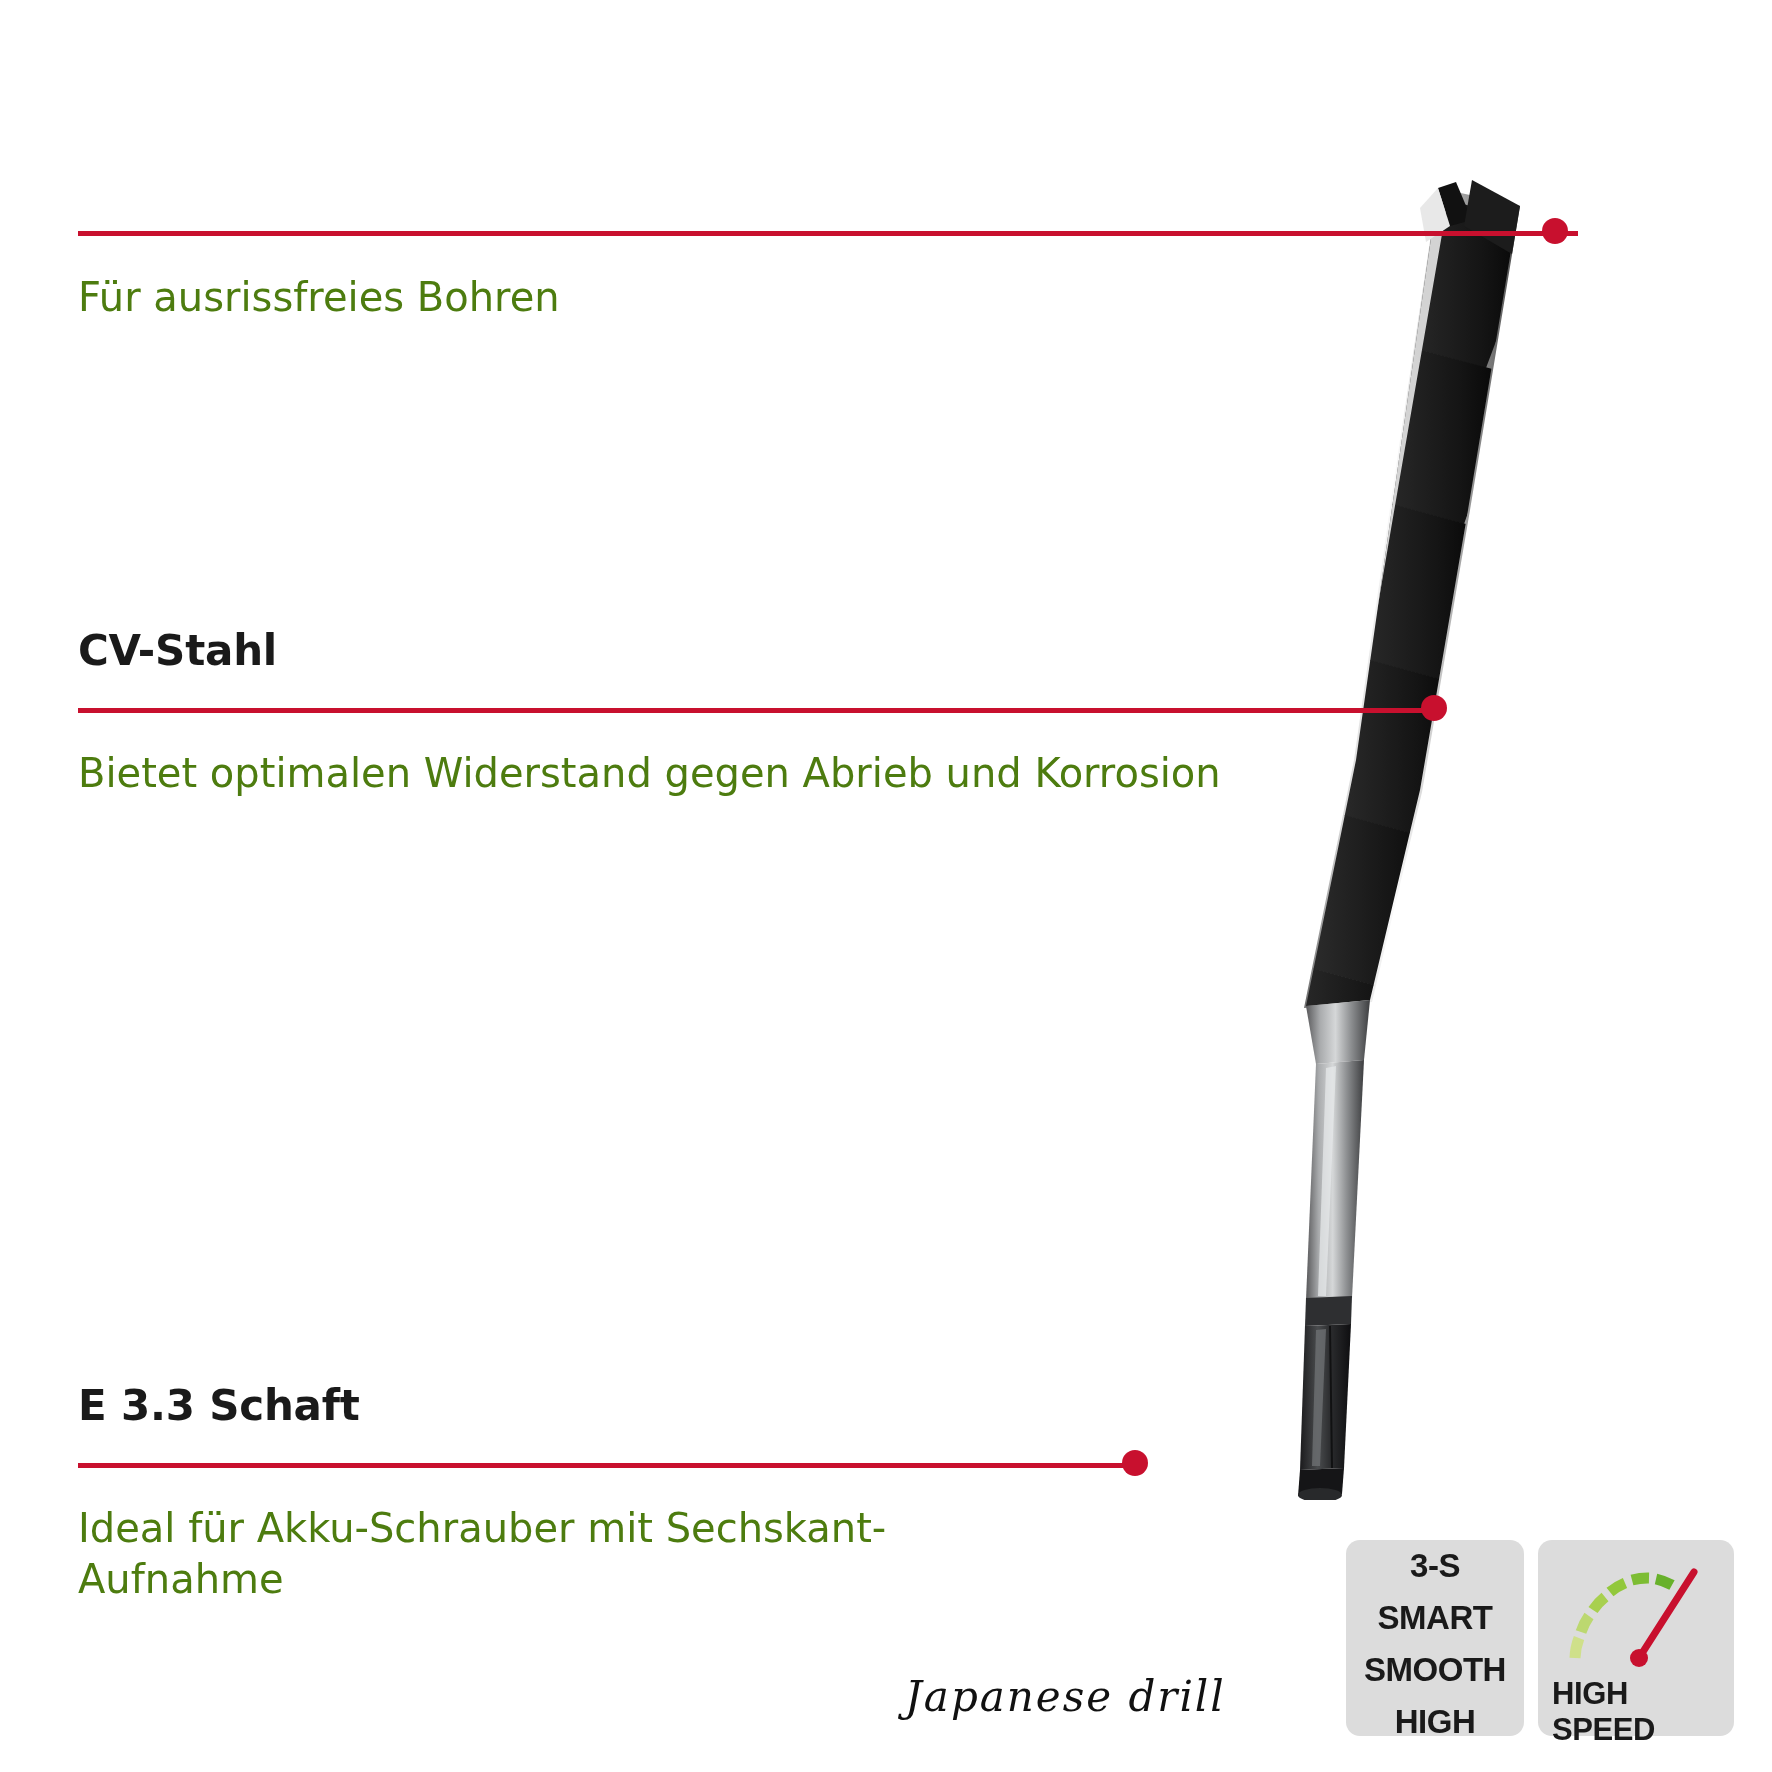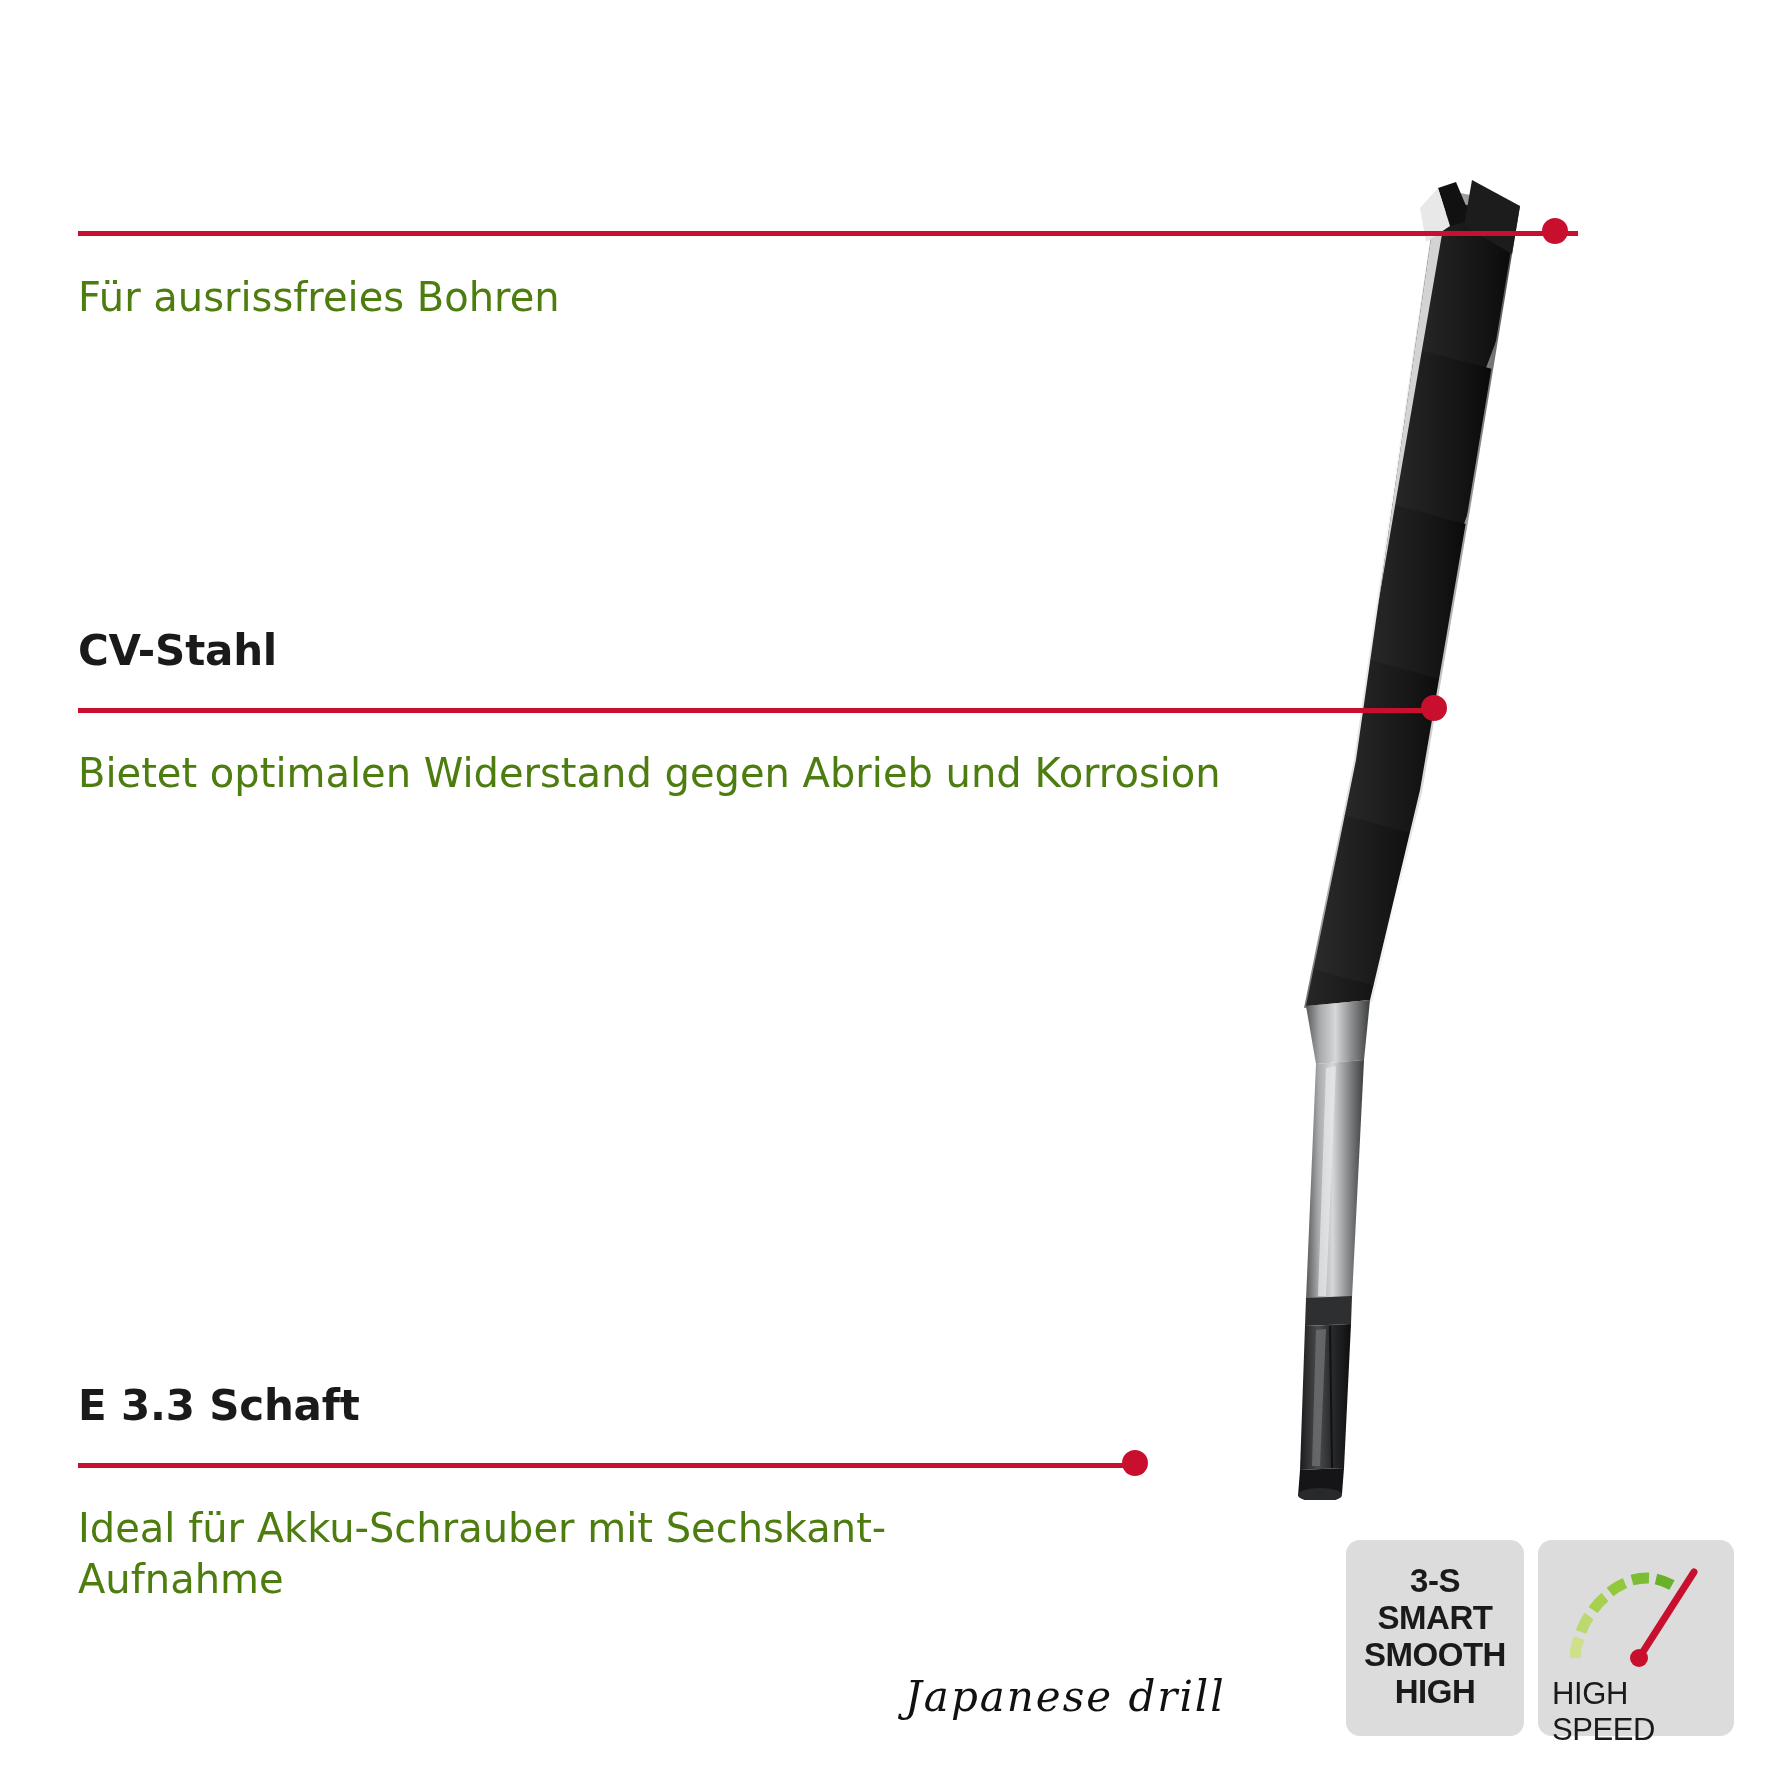--- a/index.html
+++ b/index.html
@@ -117,33 +117,34 @@
     height: 196px;
   }
   #badge-3s .line {
     font-family: "Liberation Sans", sans-serif;
     font-weight: bold;
     font-size: 33px;
     line-height: 1.12;
     color: #1a1a1a;
     text-align: center;
     letter-spacing: -0.5px;
+    margin-top: 15px;
   }
   #badge-speed {
     width: 196px;
     height: 196px;
     justify-content: space-between;
     padding-bottom: 16px;
   }
   #badge-speed .gauge {
     margin-top: 2px;
   }
   #badge-speed .label {
     font-family: "Liberation Sans", sans-serif;
-    font-weight: normal;
+    font-weight: bold;
     font-size: 31px;
     color: #1a1a1a;
     letter-spacing: -0.4px;
   }
 </style>
 </head>
 <body>
 
 <div id="page">
 

